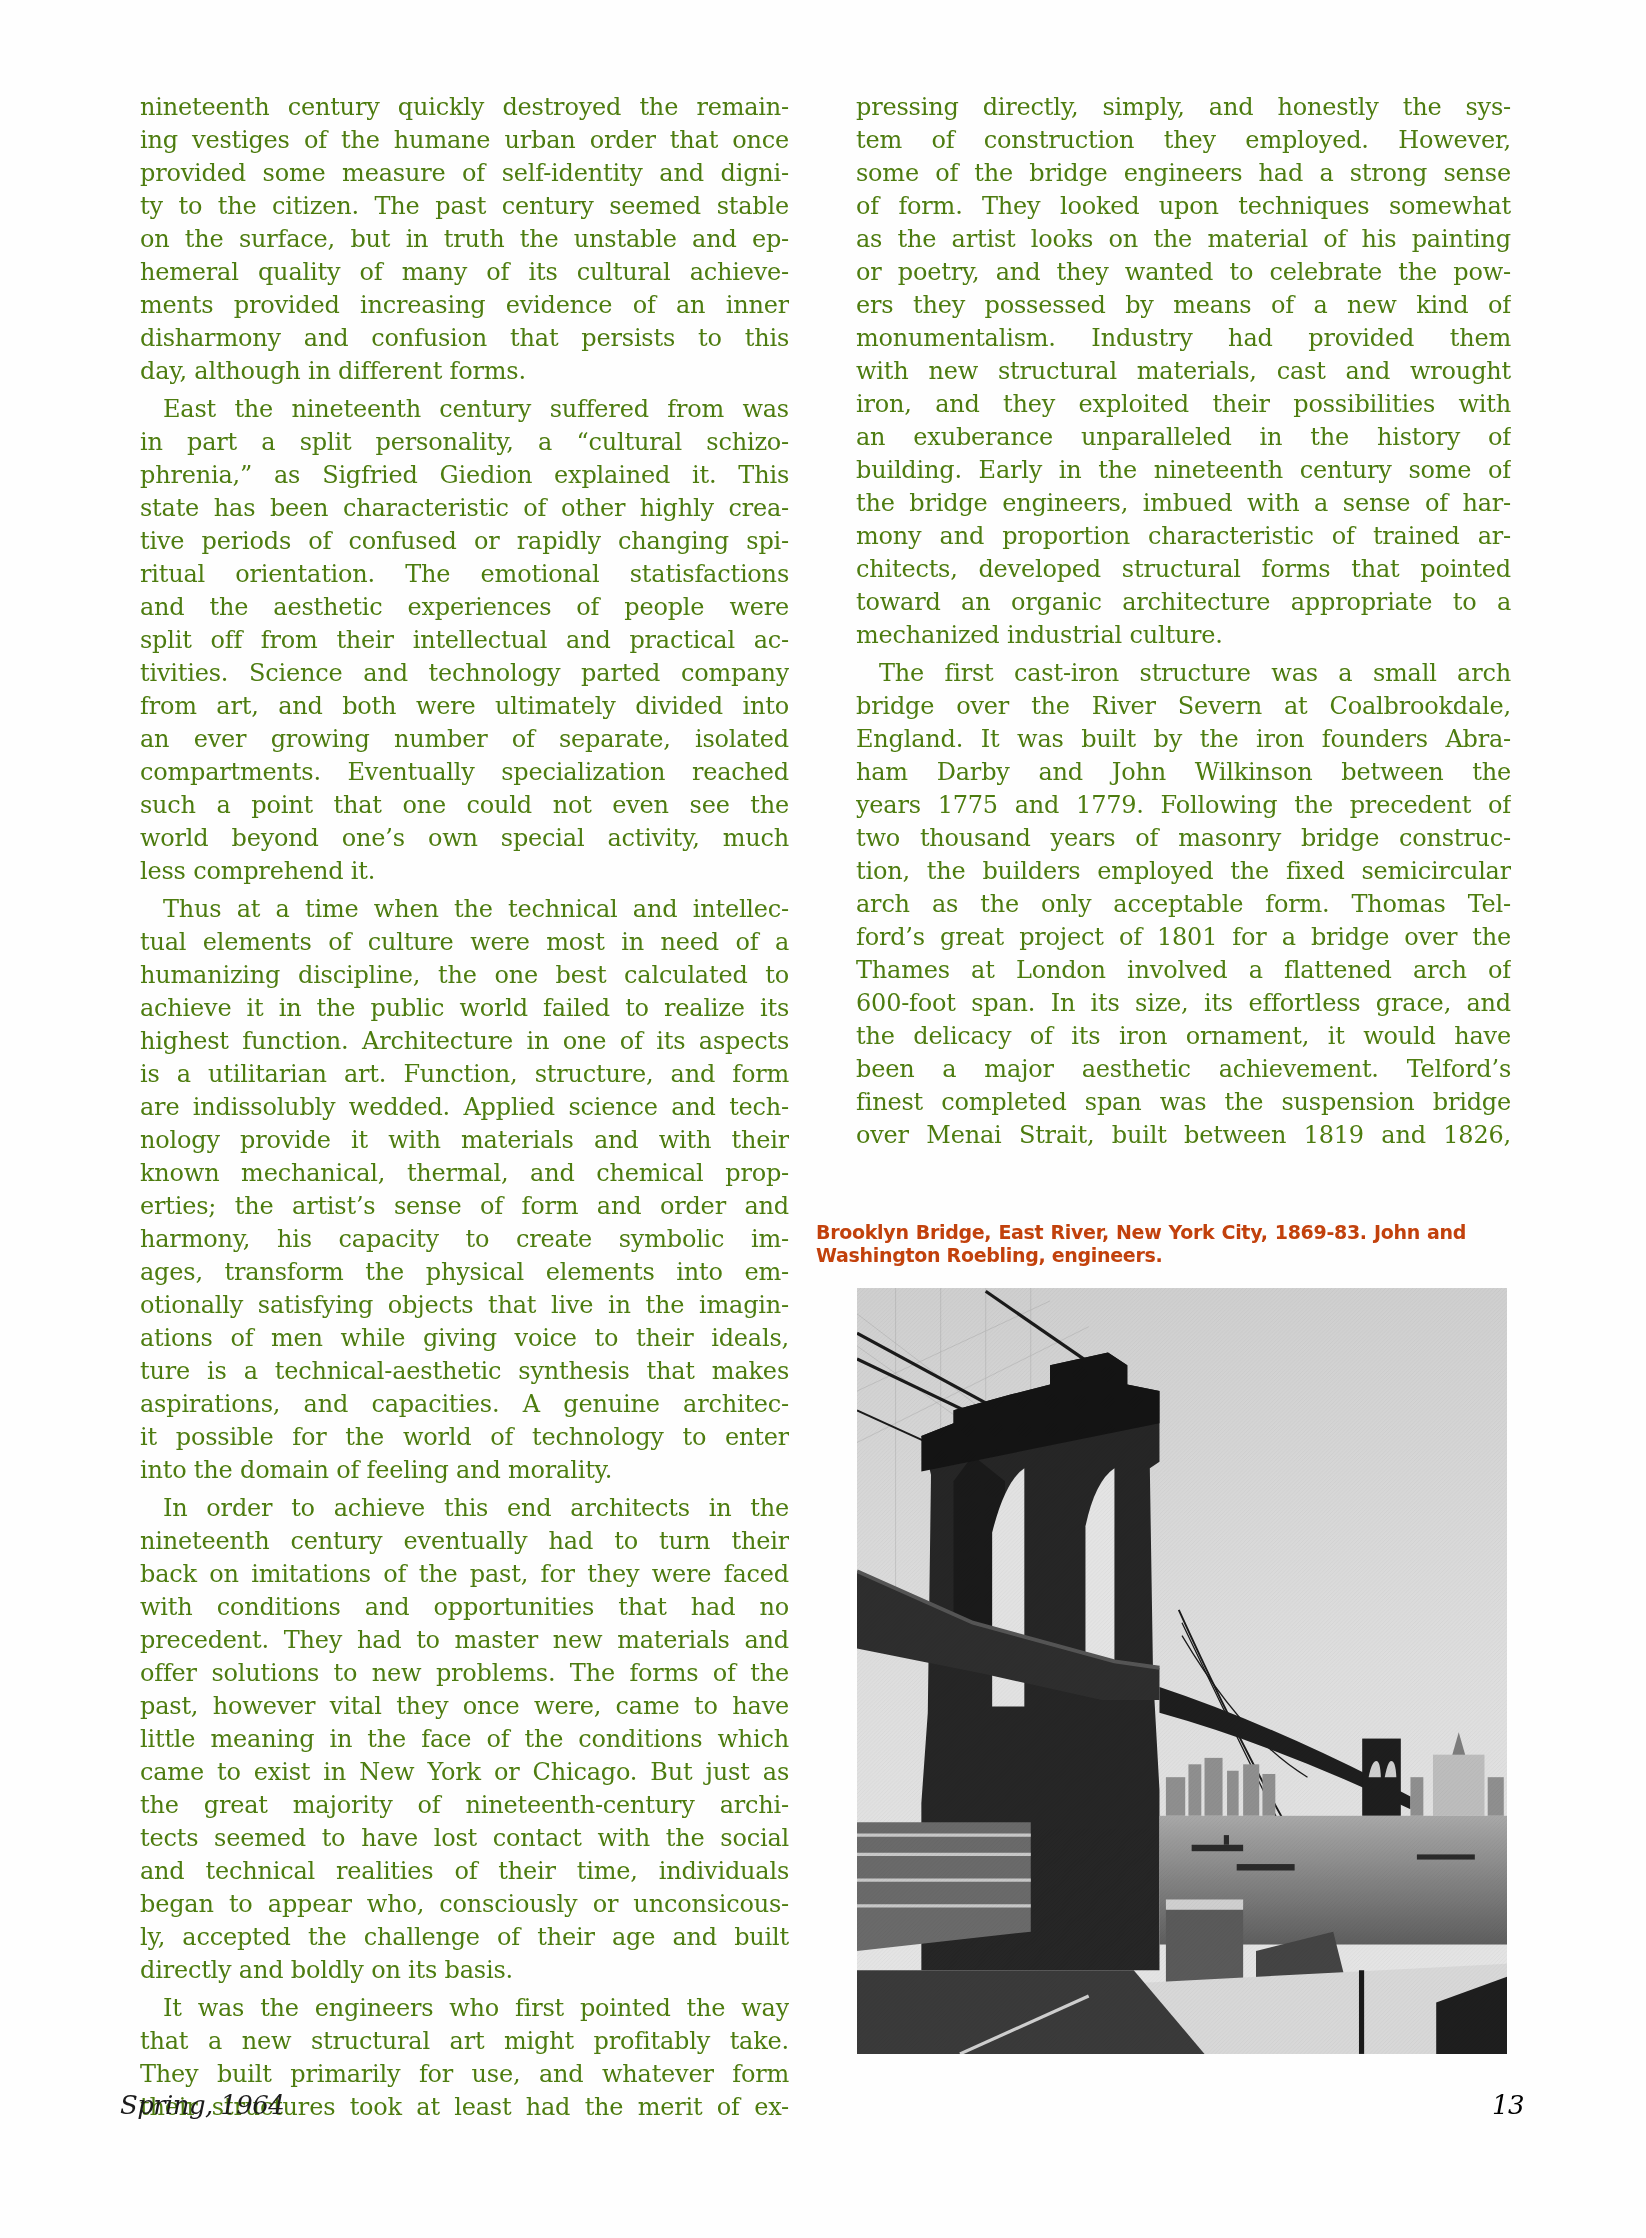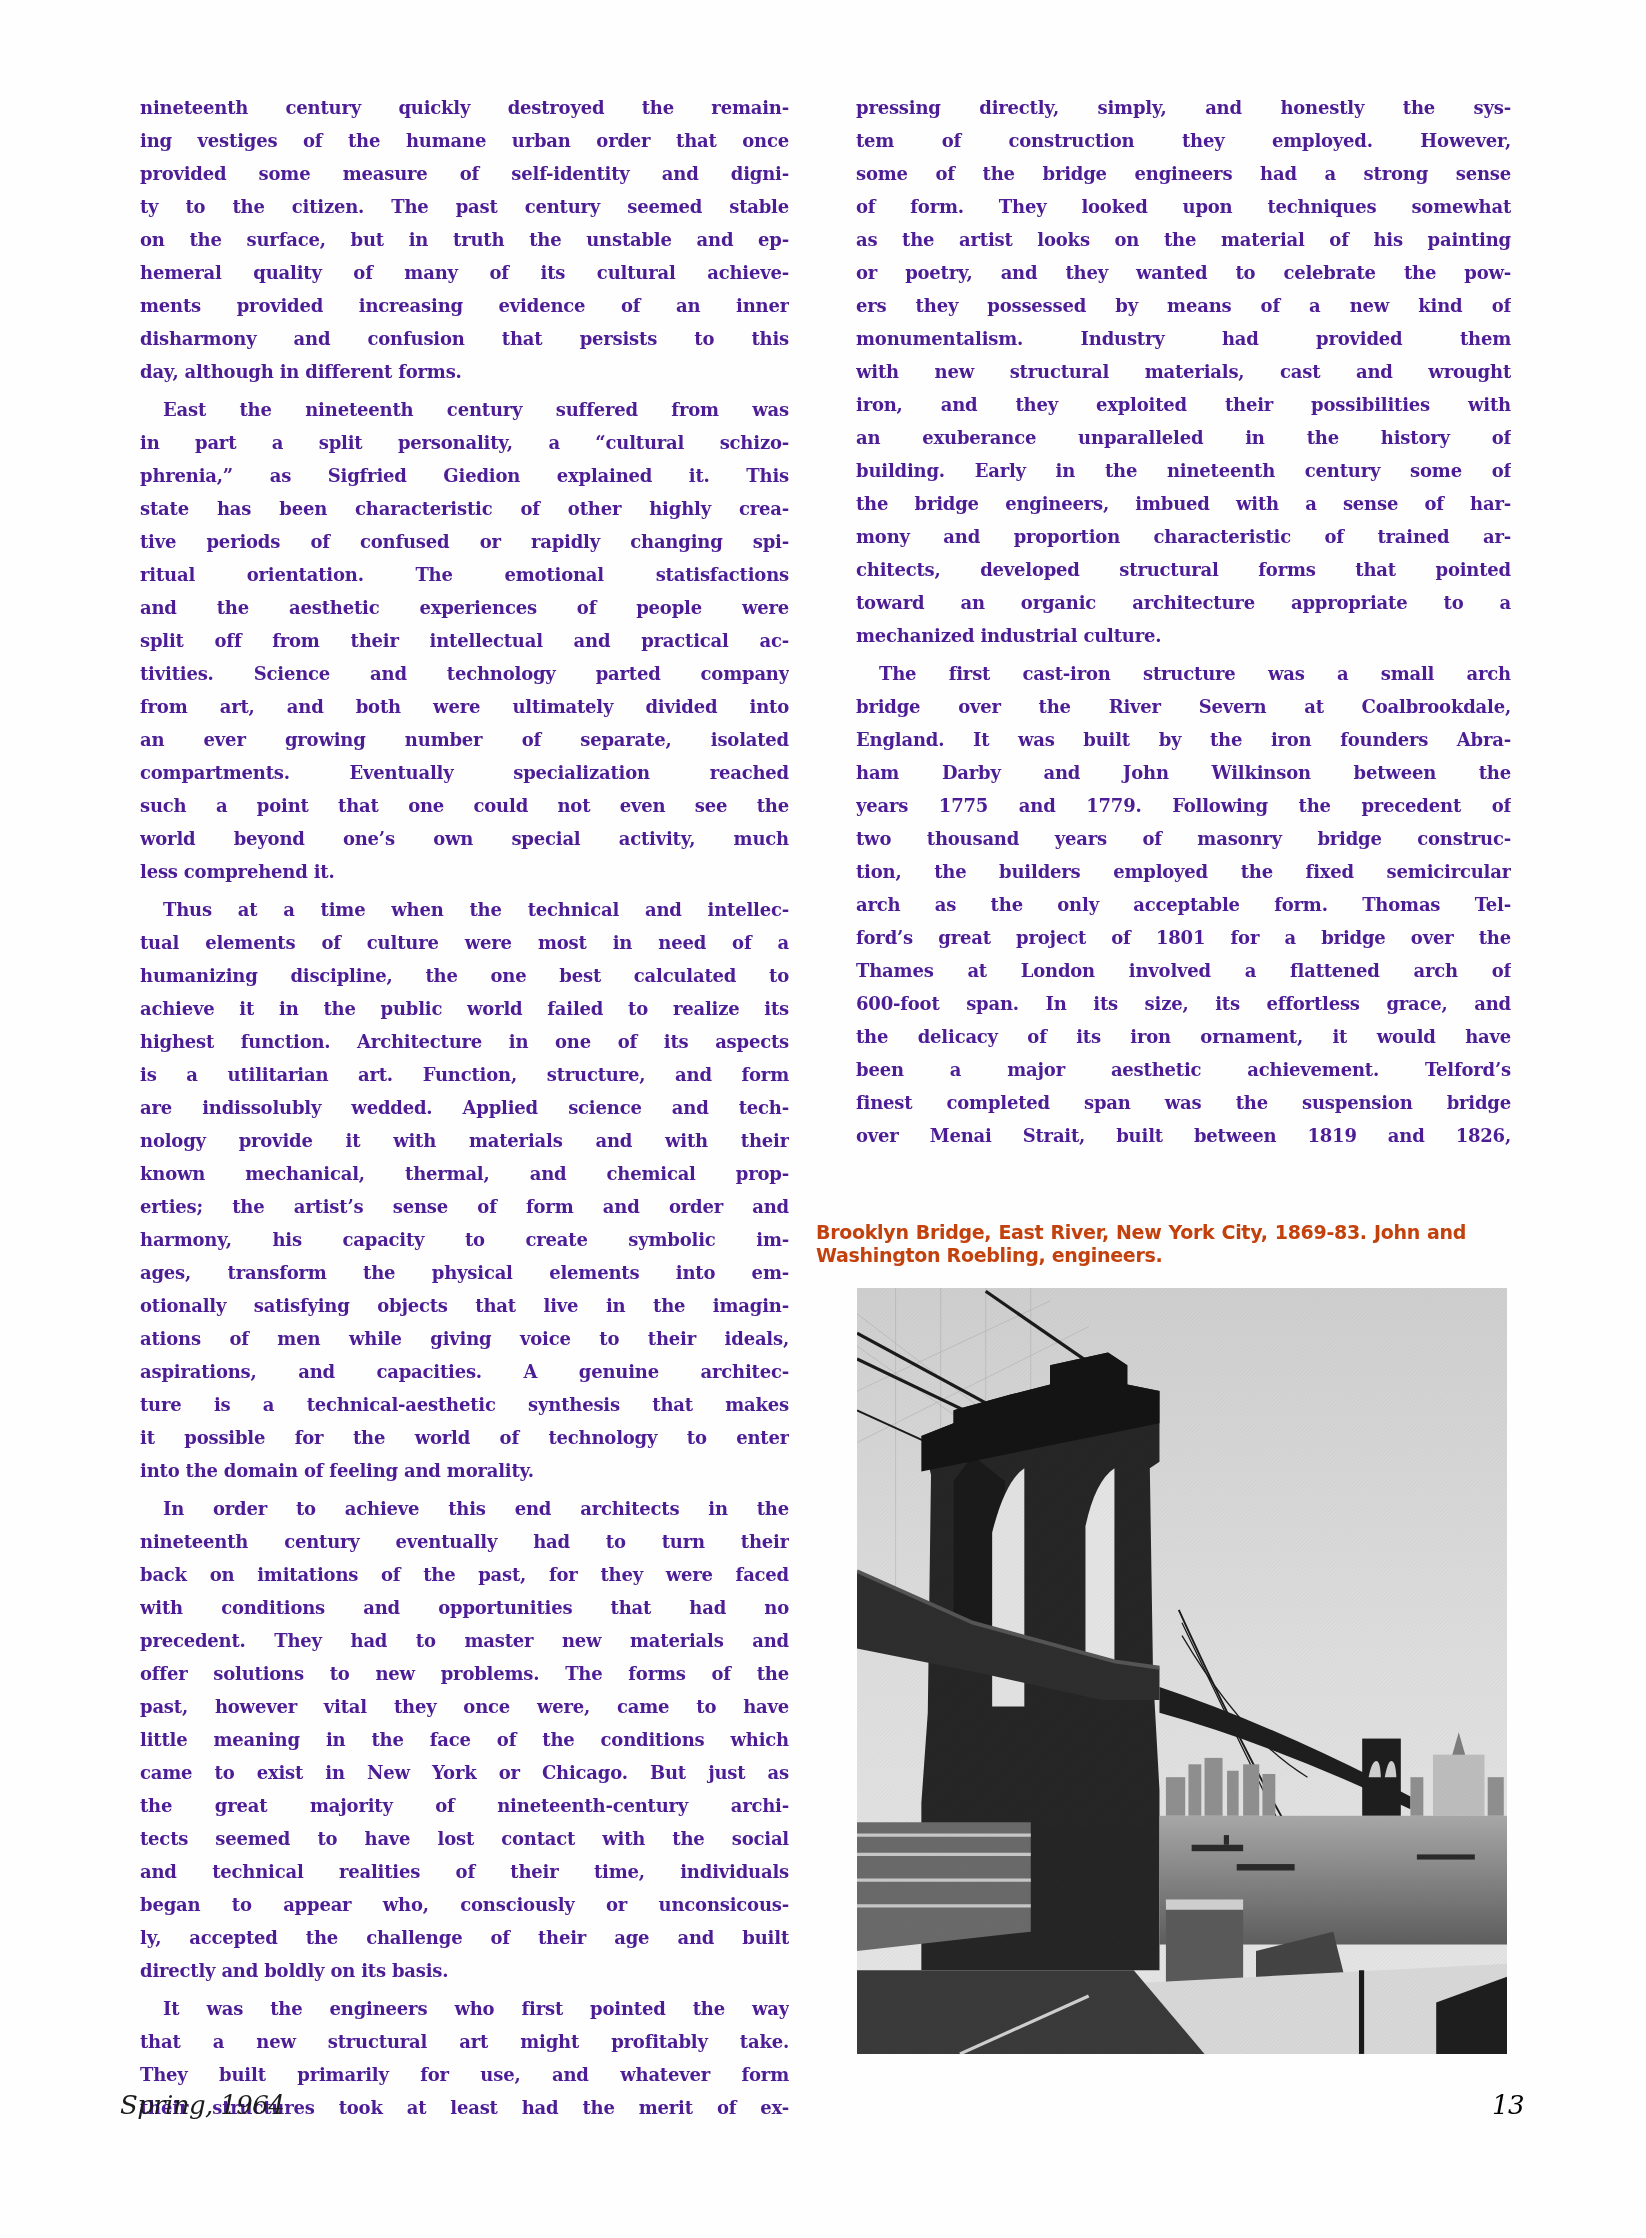--- a/index.html
+++ b/index.html
@@ -1,18 +1,18 @@
 <!DOCTYPE html>
 <html style="font-size:10.3px"><head>
 <meta charset="utf-8">
 <style>
   html, body { margin: 0; padding: 0; background: #ffffff; }
   body { width: 1647px; height: 2239px; position: relative; overflow: hidden; }
   .page { position: absolute; left: 0; top: 0; width: 1647px; height: 2239px; background: #fefefe; }
-  .col { position: absolute; font-family: "DejaVu Serif", "Liberation Serif", serif; color: #4c1d95; font-size: 18px; font-weight: bold; }
+  .col { position: absolute; font-family: "DejaVu Serif", "Liberation Serif", serif; color: #4d7c0f; font-size: 24px; }
   .col-left { left: 140px; top: 91px; width: 649px; }
   .col-right { left: 856px; top: 91px; width: 655px; }
   .para { margin: 0 0 5.1px 0; }
   .line { display: block; height: 33px; line-height: 33px; white-space: nowrap; text-align: justify; text-align-last: justify; overflow: hidden; letter-spacing: -0.2px; word-spacing: 0px; }
   .line.last { text-align-last: left; }
   .line.indent { padding-left: 23px; }
   .caption { position: absolute; left: 816px; top: 1221px; width: 650px; font-family: "DejaVu Sans", "Liberation Sans", sans-serif; font-weight: bold; font-size: 19px; line-height: 23px; color: #c2410c; letter-spacing: -0.3px; }
   .caption .line { height: 23px; line-height: 23px; letter-spacing: -0.3px; }
   .photo { position: absolute; left: 857px; top: 1288px; width: 650px; height: 766px; background: #d9d9d9; overflow: hidden; }
   .photo svg { display: block; width: 650px; height: 766px; }
@@ -61,22 +61,22 @@
         <span class="line">highest function. Architecture in one of its aspects</span>
         <span class="line">is a utilitarian art. Function, structure, and form</span>
         <span class="line">are indissolubly wedded. Applied science and tech-</span>
         <span class="line">nology provide it with materials and with their</span>
         <span class="line">known mechanical, thermal, and chemical prop-</span>
         <span class="line">erties; the artist’s sense of form and order and</span>
         <span class="line">harmony, his capacity to create symbolic im-</span>
         <span class="line">ages, transform the physical elements into em-</span>
         <span class="line">otionally satisfying objects that live in the imagin-</span>
         <span class="line">ations of men while giving voice to their ideals,</span>
+        <span class="line">ture is a technical-aesthetic synthesis that makes</span>
         <span class="line">aspirations, and capacities. A genuine architec-</span>
-        <span class="line">ture is a technical-aesthetic synthesis that makes</span>
         <span class="line">it possible for the world of technology to enter</span>
         <span class="line last">into the domain of feeling and morality.</span>
       </div>
       <div class="para">
         <span class="line indent">In order to achieve this end architects in the</span>
         <span class="line">nineteenth century eventually had to turn their</span>
         <span class="line">back on imitations of the past, for they were faced</span>
         <span class="line">with conditions and opportunities that had no</span>
         <span class="line">precedent. They had to master new materials and</span>
         <span class="line">offer solutions to new problems. The forms of the</span>

